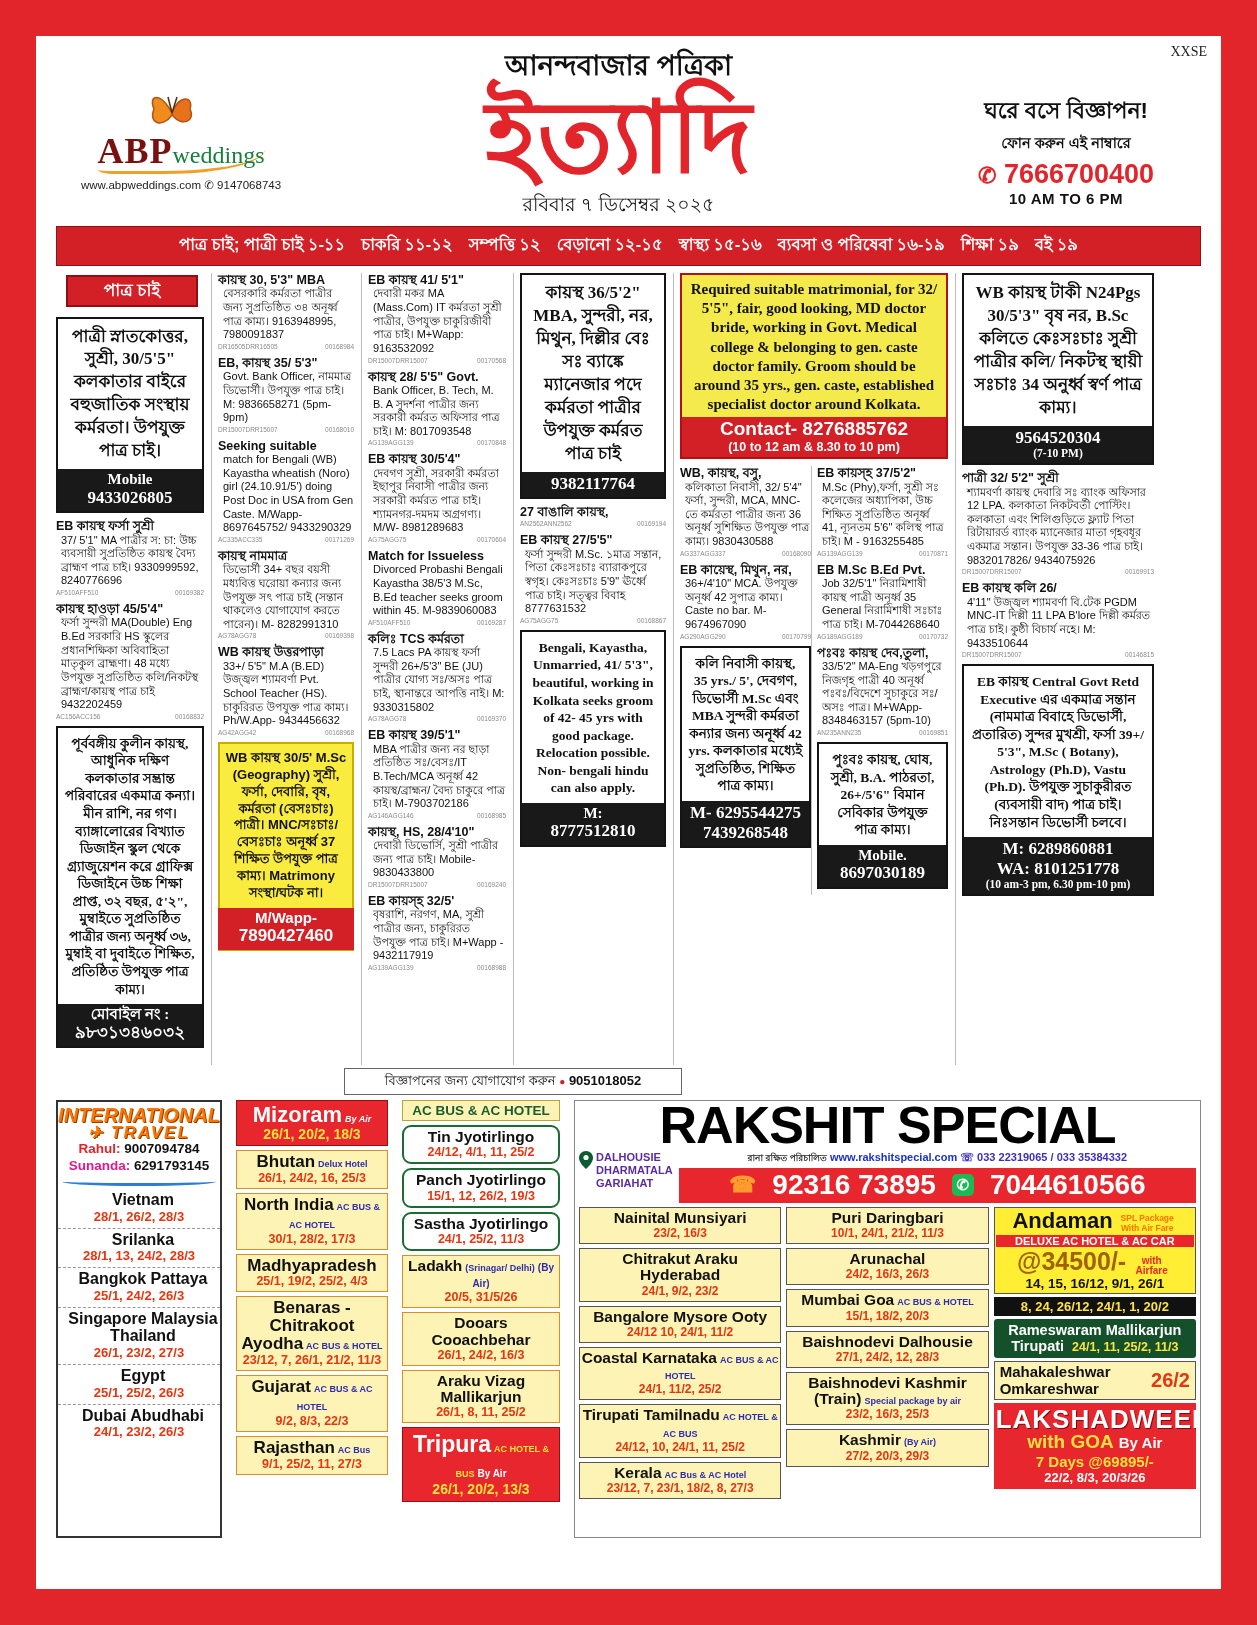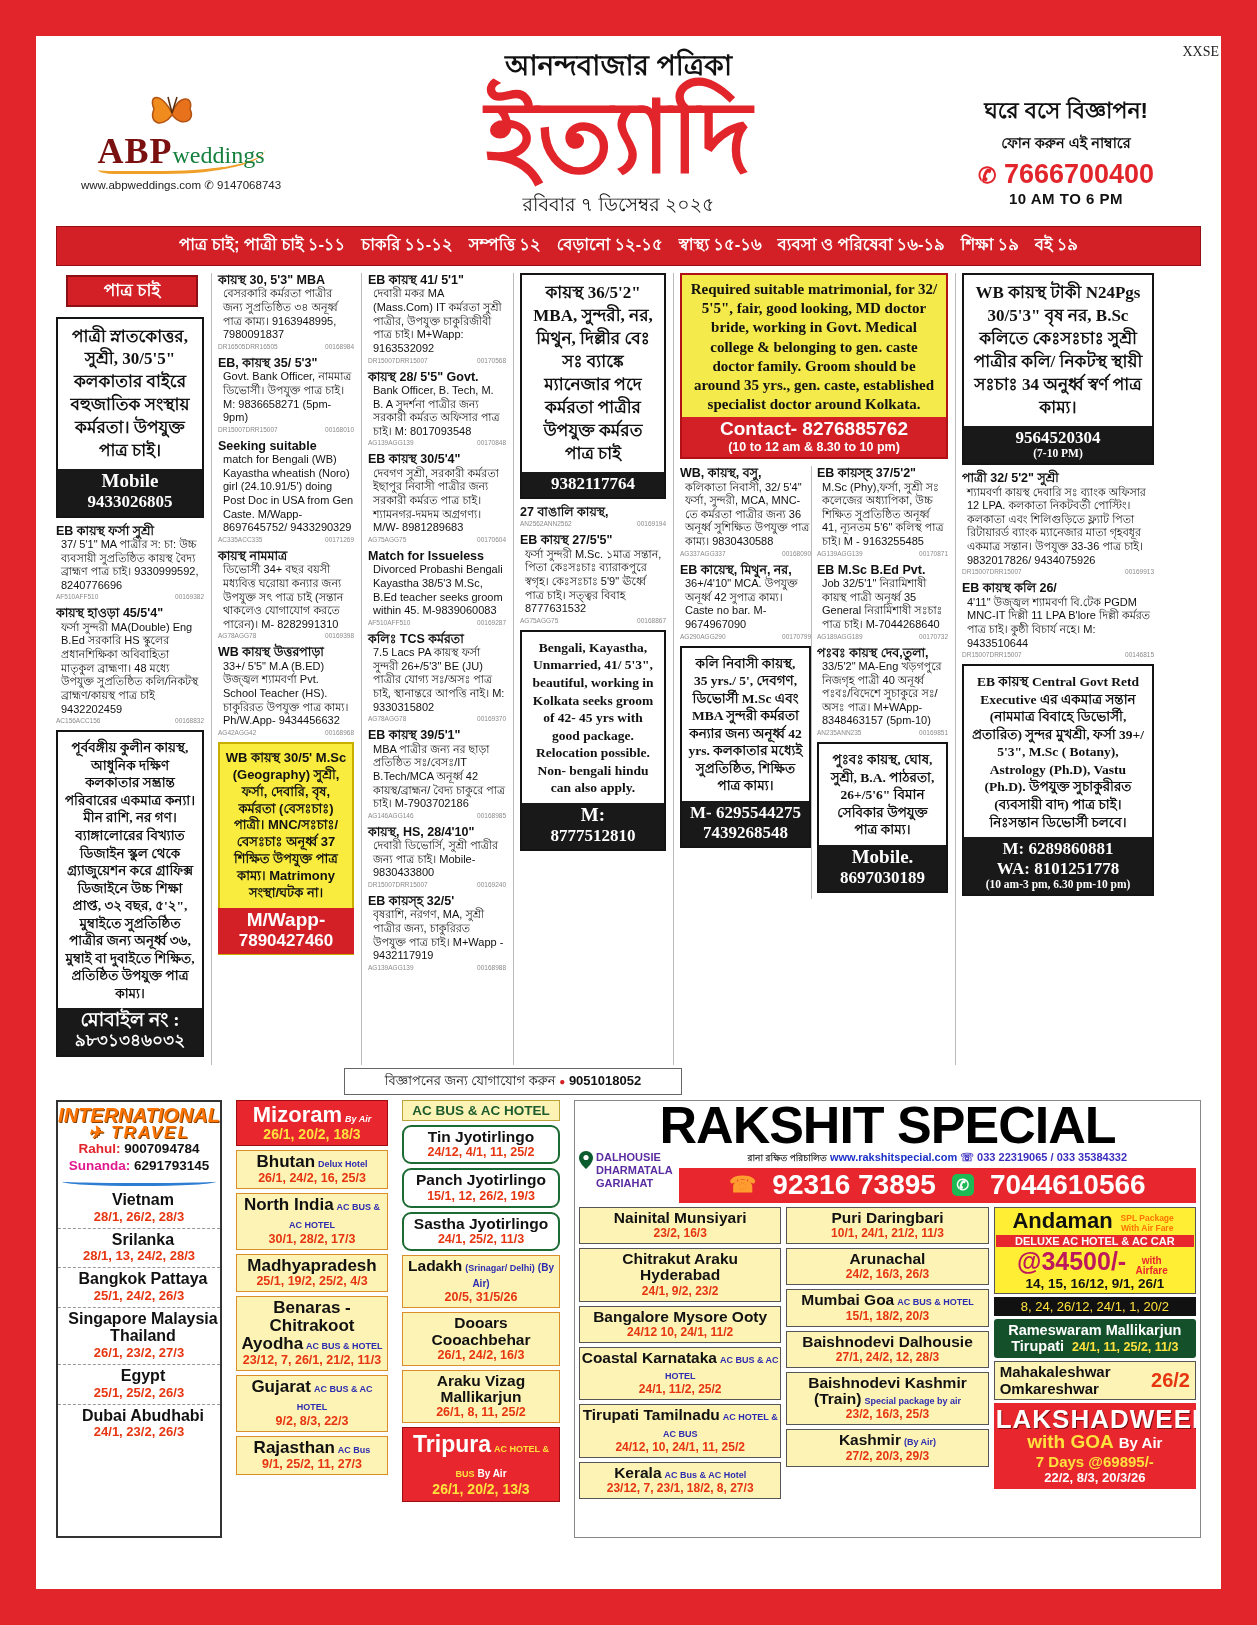--- a/index.html
+++ b/index.html
@@ -1,20 +1,20 @@
 <!DOCTYPE html>
 <html><head>
 <meta charset="utf-8">
 <style>
   html,body{margin:0;padding:0;background:#fff;}
   .page{position:relative;width:1257px;height:1625px;box-sizing:border-box;
     border:36px solid #e2242b;background:#fff;padding:6px 20px;overflow:hidden;
     font-family:"Liberation Sans",sans-serif;color:#111;}
   
-  .corner-mark{position:absolute;top:8px;right:2px;font:14px "Liberation Serif",serif;color:#222;margin-left:48px;}
+  .corner-mark{position:absolute;top:8px;right:14px;font:14px "Liberation Serif",serif;color:#222;margin-left:48px;}
   .hdr{display:grid;grid-template-columns:250px 1fr 270px;align-items:center;height:182px;}
   .brand{text-align:center;padding-top:10px;}
   .brand-butterfly{display:block;margin:0 auto 0 90px;}
   .brand-line{font-family:"Liberation Serif",serif;line-height:1;border-bottom:3px solid #f0a028;border-radius:0 0 60% 10%;padding-bottom:2px;display:inline-block;}
   .brand-abp{font-size:36px;font-weight:bold;color:#7a1010;letter-spacing:1px;}
   .brand-wed{font-size:24px;color:#15803d;}
   .brand-contact{font-size:11.5px;color:#222;margin-top:4px;}
   .masthead{text-align:center;}
   .masthead-top{font-size:28px;font-weight:bold;color:#111;}
   .masthead-main{font-size:100px;line-height:.95;color:#e2242b;font-weight:bold;font-family:"Liberation Serif",serif;}
@@ -45,21 +45,21 @@
   .ad-body{font-size:11px;line-height:1.24;padding-left:5px;}
   .ad-code{display:flex;justify-content:space-between;font-size:6.5px;color:#8a8a8a;margin-top:1px;}
   .ad.section{background:#d31f26;border:2px solid #8d0f14;color:#fff;text-align:center;
     padding:4px 0;margin:2px 6px 10px 10px;}
   .ad.section .ad-title{font-size:17px;}
   .ad.boxed{border:2.5px solid #141414;padding:7px 6px;text-align:center;
     font-family:"Liberation Serif",serif;}
   .ad.boxed .ad-body{font-size:13.5px;font-weight:bold;line-height:1.3;padding:0;}
   .ad.boxed-lg .ad-body{font-size:17px;line-height:1.35;}
   .phone-band{background:#191919;color:#fff;margin:6px -6px -7px;padding:2px 0 4px;}
-  .phone-label{font-size:19px;font-weight:bold;line-height:1.1;}
+  .phone-label{font-size:15px;font-weight:bold;line-height:1.1;}
   .phone-num{font-size:17px;font-weight:bold;line-height:1.15;}
   .phone-note{font-size:11.5px;font-weight:bold;}
   .phone-band.red{background:#d31f26;}
   .ad.yellow{background:#f9ec3f;border:2px solid #c9ae00;text-align:center;padding:6px 4px;}
   .ad.yellow .ad-body{font-size:13px;font-weight:bold;line-height:1.3;padding:0;}
   .featured{background:#f5ea4c;border:2px solid #b01016;margin-bottom:7px;}
   .featured-body{font-family:"Liberation Serif",serif;font-weight:bold;font-size:15px;
     line-height:1.28;text-align:center;padding:5px 6px 3px;}
   .featured-contact{background:#d31f26;color:#fff;text-align:center;padding:2px 0 3px;}
   .featured-c1{font-size:19px;font-weight:bold;line-height:1.1;}
@@ -131,24 +131,24 @@
   .rk-col{flex:1;overflow:hidden;}
   .rk-col .tour{background:#fdf3b5;border:1.5px solid #555;margin-bottom:4px;padding:2px 1px 3px;}
   .rk-col .tour-name{font-size:15.5px;}
   .rk-col .tour-dates{font-size:12px;}
   .andaman{background:#ffee33;border:1.5px solid #555;text-align:center;padding:2px 1px;margin-bottom:3px;}
   .andaman-top{line-height:1;}
   .andaman-name{font-size:22px;font-weight:800;}
   .andaman-tag{color:#ff7300;font-size:8.5px;font-weight:800;display:inline-block;
     width:60px;vertical-align:middle;line-height:1.1;}
   .andaman-band{background:#e8262d;color:#fff;font-weight:800;font-size:11px;margin:2px 0;}
-  .andaman-price{color:#be185d;font-weight:800;font-size:25px;display:inline;line-height:1;}
+  .andaman-price{color:#a16207;font-weight:800;font-size:25px;display:inline;line-height:1;}
   .andaman-pnote{color:#e8262d;font-weight:bold;font-size:10px;display:inline-block;width:42px;line-height:1;vertical-align:middle;}
   .andaman-dates{font-weight:800;font-size:13.5px;}
-  .black-band{background:#111;color:#ffe23e;font-weight:400;font-size:13px;text-align:center;
+  .black-band{background:#111;color:#ffe23e;font-weight:700;font-size:13px;text-align:center;
     padding:2px 8px;margin-bottom:3px;}
   .green-box{background:#14502a;color:#fff;text-align:center;font-weight:800;font-size:14.5px;
     padding:3px 1px;margin-bottom:3px;border-radius:3px;line-height:1.15;}
   .green-box .dates{color:#ffe23e;font-size:12.5px;margin-left:4px;}
   .maha{background:#fdf3b5;border:1.5px solid #555;display:flex;justify-content:space-between;
     align-items:center;padding:2px 5px;margin-bottom:3px;}
   .maha-name{font-weight:800;font-size:15px;line-height:1.1;text-align:left;}
   .maha-dates{color:#e6350f;font-weight:800;font-size:20px;}
   .laksh{background:#e8262d;text-align:center;padding:3px 2px 4px;}
   .laksh-name{color:#fff;font-weight:800;font-size:26px;letter-spacing:1px;line-height:1;

